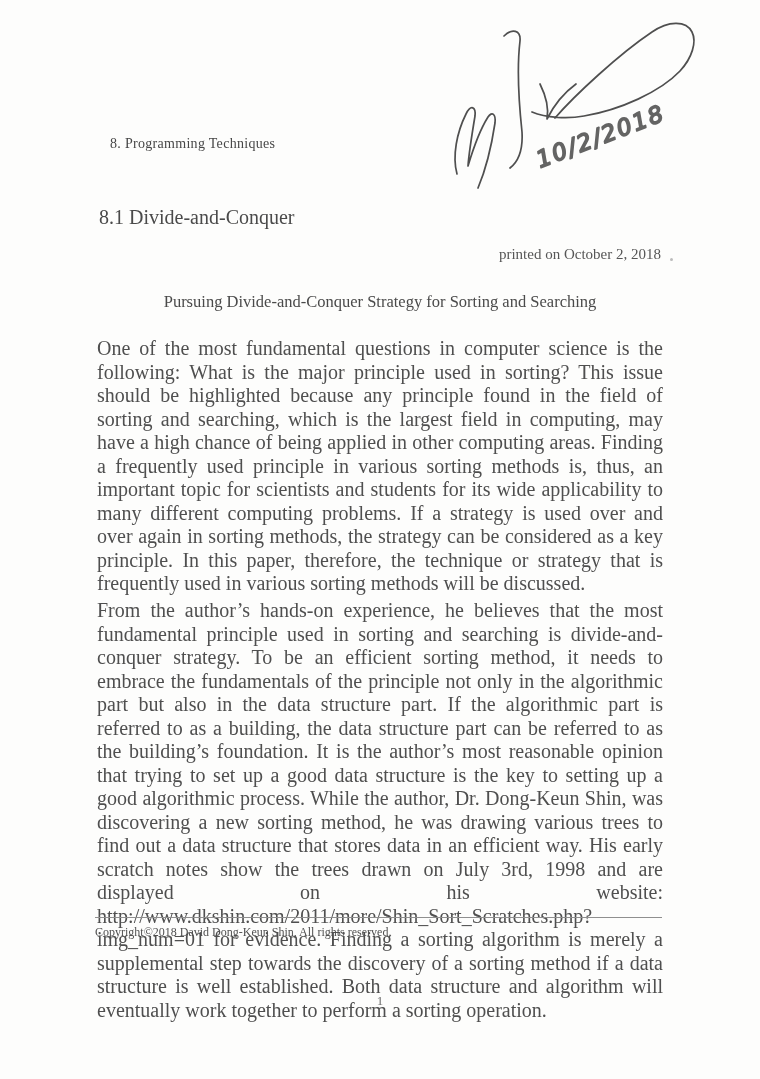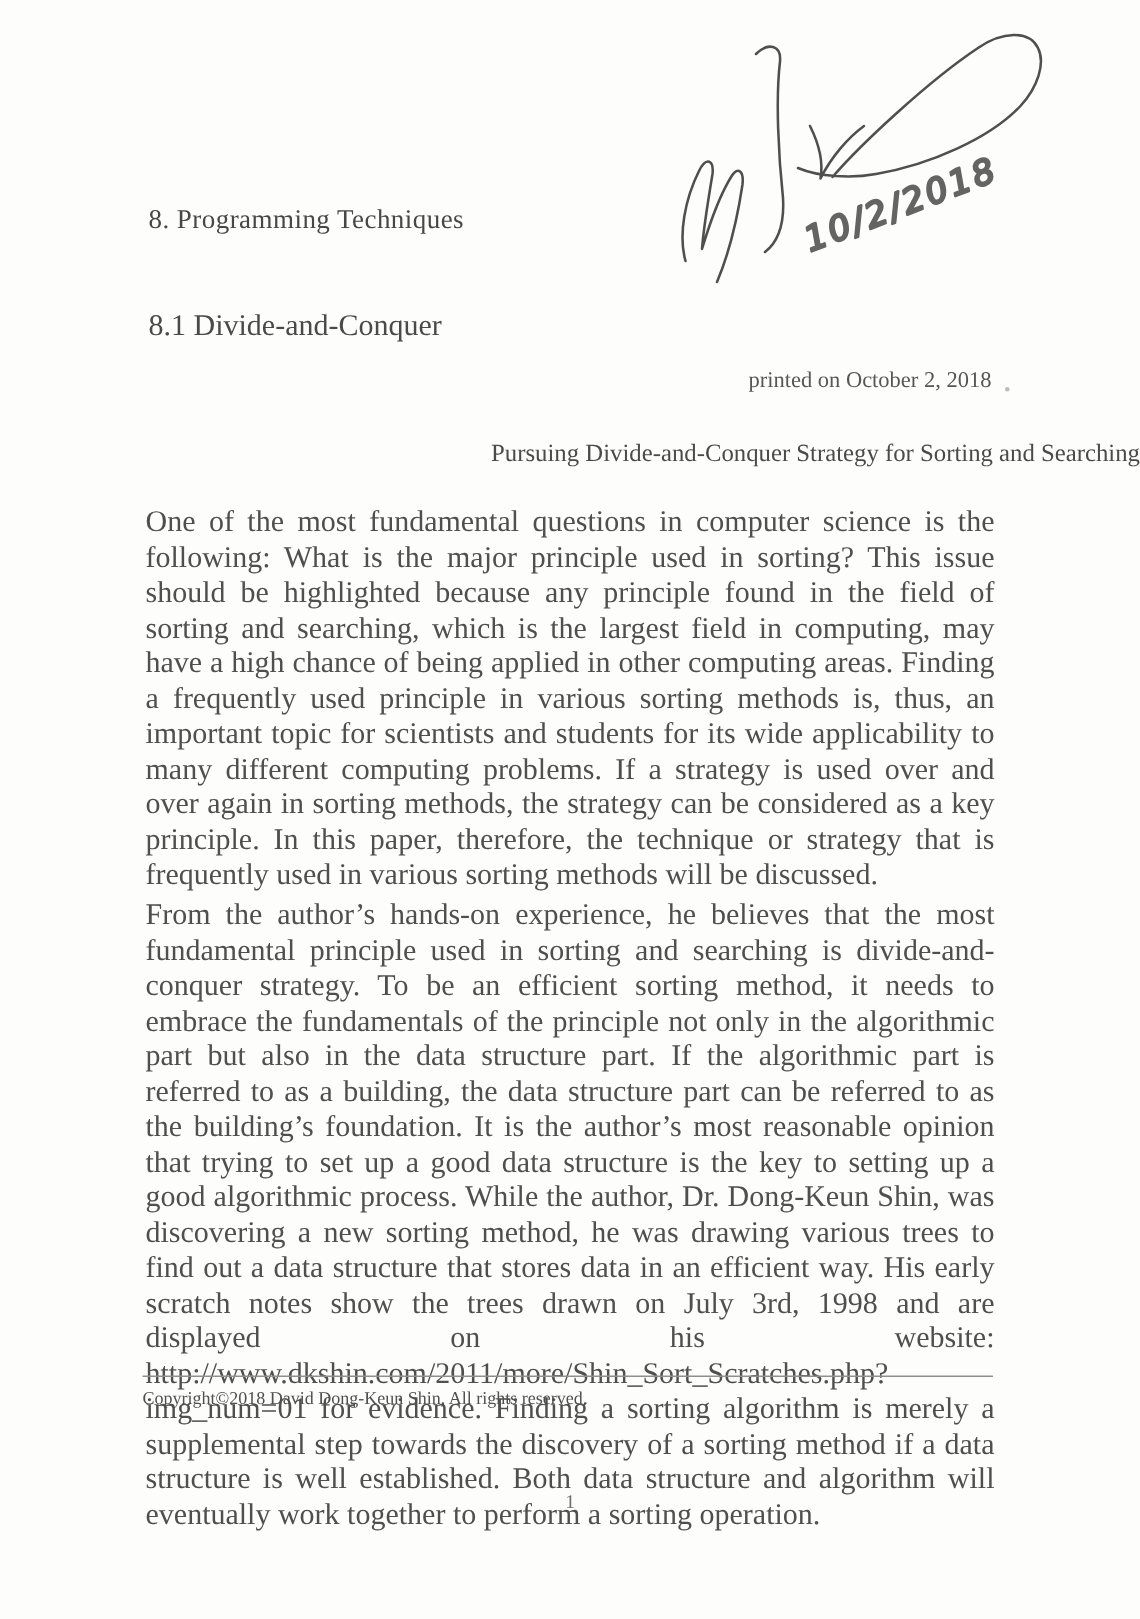--- a/index.html
+++ b/index.html
@@ -7,22 +7,22 @@
     position: relative;
     width: 760px;
     height: 1079px;
     background: #fdfdfc;
     overflow: hidden;
     font-family: "Liberation Serif", "DejaVu Serif", serif;
     color: #4d4d4d;
   }
   .title {
     position: absolute;
-    top: 136px; left: 99px;
-    font-size: 18px;
+    top: 136px; left: 110px;
+    font-size: 14px;
     font-weight: normal;
     color: #474747;
     letter-spacing: 0.3px;
     margin: 0;
   }
   .signature {
     position: absolute;
     top: 6px; left: 424px;
     width: 292px; height: 186px;
   }
@@ -60,21 +60,21 @@
     position: absolute;
     top: 258px; left: 670px;
     width: 3px; height: 3px;
     background: #bcbcbc;
     border-radius: 50%;
   }
   .doc-heading {
     position: absolute;
     top: 292px; left: 0;
     width: 760px;
-    text-align: right;
+    text-align: center;
     font-size: 16.5px;
     font-weight: normal;
     color: #4a4a4a;
     margin: 0;
   }
   .body-par {
     position: absolute;
     left: 97px;
     width: 566px;
     font-size: 20px;

